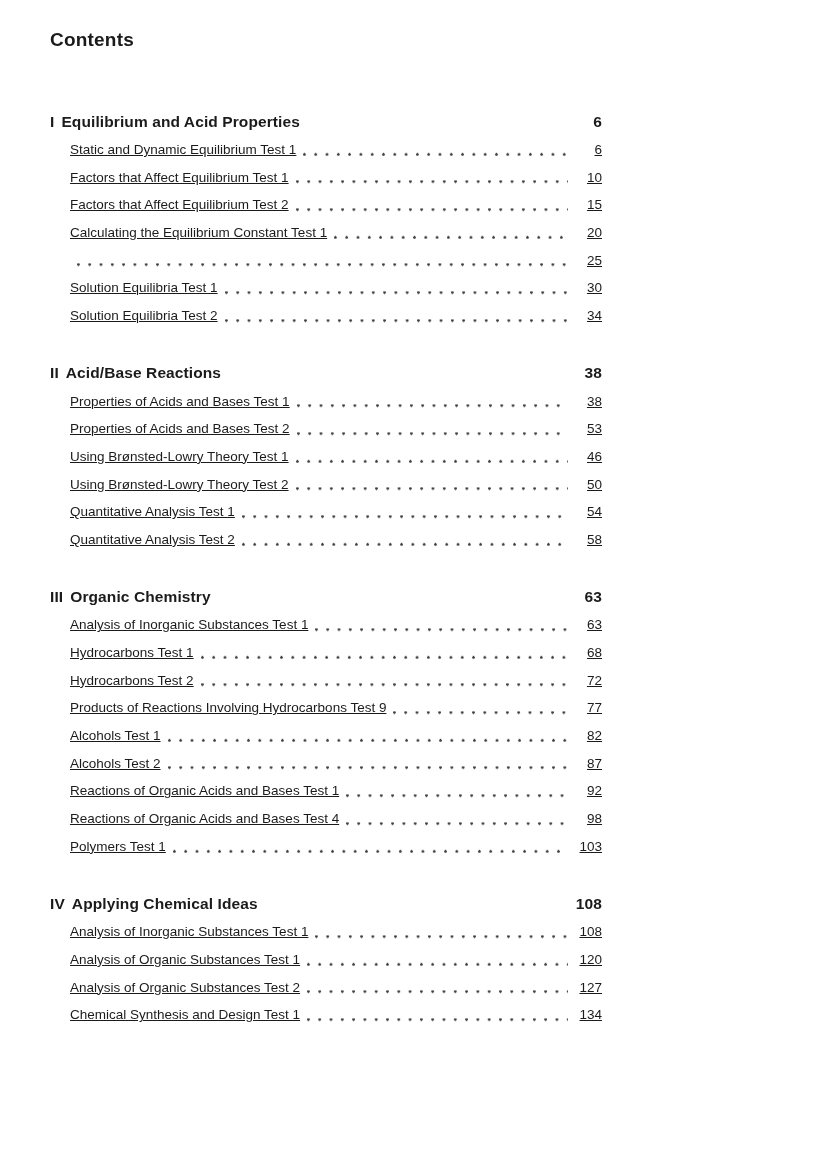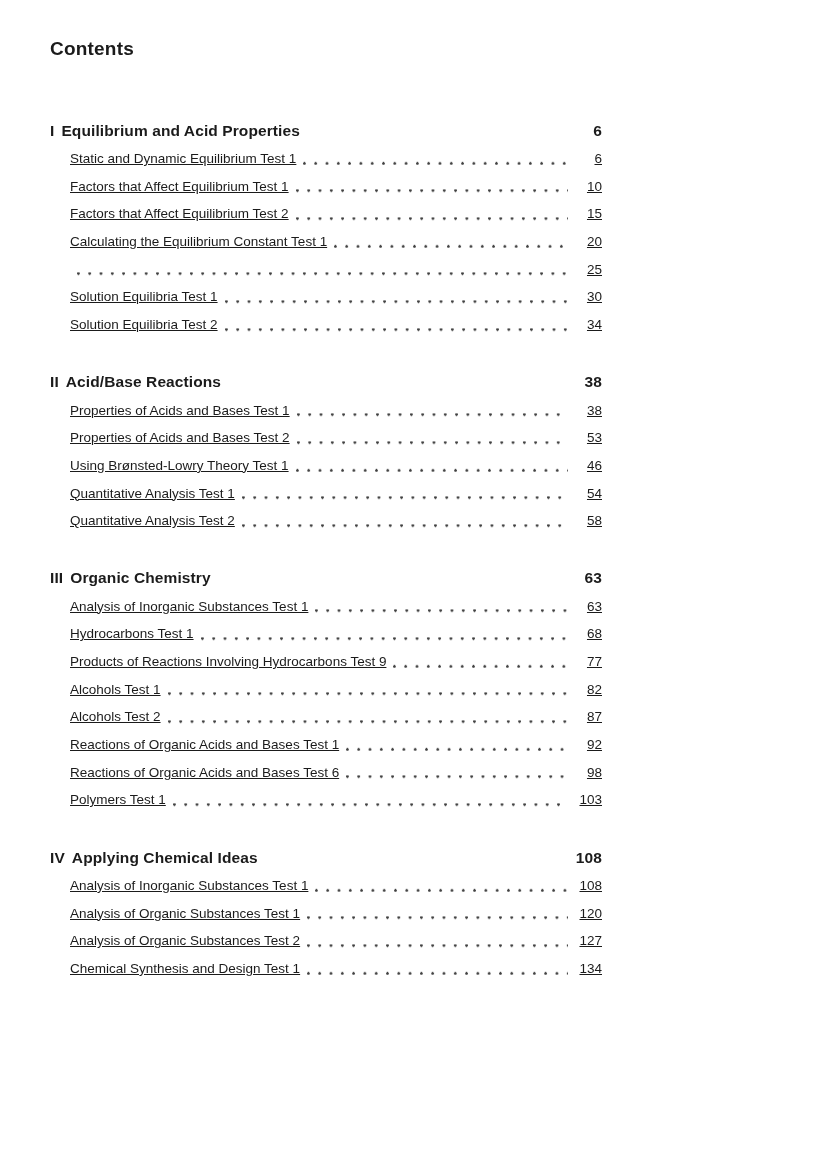--- a/index.html
+++ b/index.html
@@ -8,21 +8,21 @@
     --bg: #ffffff;
   }
   * { box-sizing: border-box; }
   html, body { margin: 0; padding: 0; background: var(--bg); }
   .page {
     width: 660px;
     height: 1164px;
     background: var(--bg);
     color: var(--text);
     font-family: "Liberation Sans", "DejaVu Sans", sans-serif;
-    padding: 37px 58px 0 50px;
+    padding: 28px 58px 0 50px;
     overflow: hidden;
   }
   .contents-title {
     margin: 0;
     font-size: 19px;
     font-weight: bold;
     line-height: 24px;
     letter-spacing: 0.2px;
   }
   .toc-section { margin-top: 30px; }
@@ -122,20 +122,25 @@
           <span class="entry-label">Properties of Acids and Bases Test 2</span>
           <span class="leader"></span>
           <span class="entry-page">53</span>
         </div>
         <div class="toc-entry">
           <span class="entry-label">Using Brønsted-Lowry Theory Test 1</span>
           <span class="leader"></span>
           <span class="entry-page">46</span>
         </div>
         <div class="toc-entry">
+          <span class="entry-label">Using Brønsted-Lowry Theory Test 2</span>
+          <span class="leader"></span>
+          <span class="entry-page">50</span>
+        </div>
+        <div class="toc-entry">
           <span class="entry-label">Quantitative Analysis Test 1</span>
           <span class="leader"></span>
           <span class="entry-page">54</span>
         </div>
         <div class="toc-entry">
           <span class="entry-label">Quantitative Analysis Test 2</span>
           <span class="leader"></span>
           <span class="entry-page">58</span>
         </div>
       </section>
@@ -150,41 +155,46 @@
           <span class="entry-label">Analysis of Inorganic Substances Test 1</span>
           <span class="leader"></span>
           <span class="entry-page">63</span>
         </div>
         <div class="toc-entry">
           <span class="entry-label">Hydrocarbons Test 1</span>
           <span class="leader"></span>
           <span class="entry-page">68</span>
         </div>
         <div class="toc-entry">
+          <span class="entry-label">Hydrocarbons Test 2</span>
+          <span class="leader"></span>
+          <span class="entry-page">72</span>
+        </div>
+        <div class="toc-entry">
           <span class="entry-label">Products of Reactions Involving Hydrocarbons Test 9</span>
           <span class="leader"></span>
           <span class="entry-page">77</span>
         </div>
         <div class="toc-entry">
           <span class="entry-label">Alcohols Test 1</span>
           <span class="leader"></span>
           <span class="entry-page">82</span>
         </div>
         <div class="toc-entry">
           <span class="entry-label">Alcohols Test 2</span>
           <span class="leader"></span>
           <span class="entry-page">87</span>
         </div>
         <div class="toc-entry">
           <span class="entry-label">Reactions of Organic Acids and Bases Test 1</span>
           <span class="leader"></span>
           <span class="entry-page">92</span>
         </div>
         <div class="toc-entry">
-          <span class="entry-label">Reactions of Organic Acids and Bases Test 6</span>
+          <span class="entry-label">Reactions of Organic Acids and Bases Test 4</span>
           <span class="leader"></span>
           <span class="entry-page">98</span>
         </div>
         <div class="toc-entry">
           <span class="entry-label">Polymers Test 1</span>
           <span class="leader"></span>
           <span class="entry-page">103</span>
         </div>
       </section>
       <section class="toc-section">

